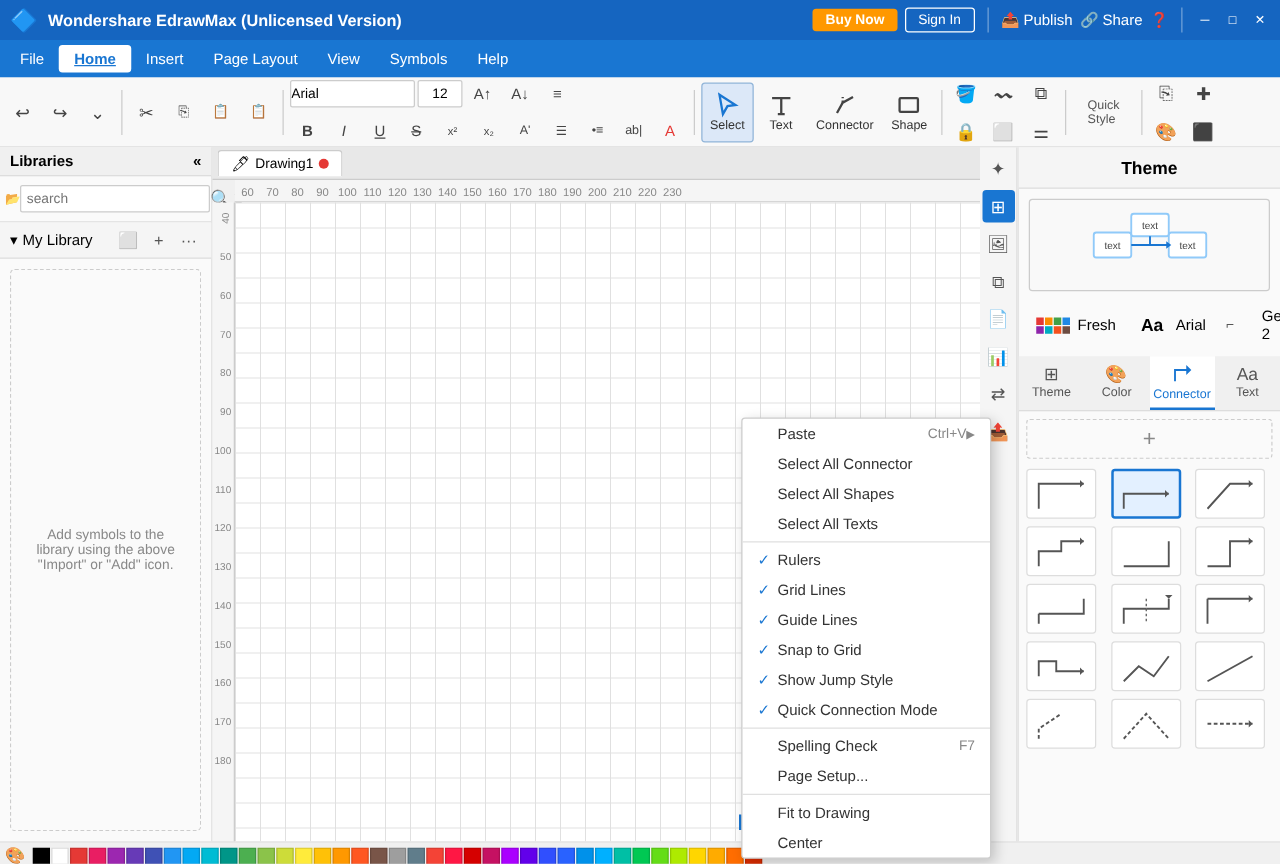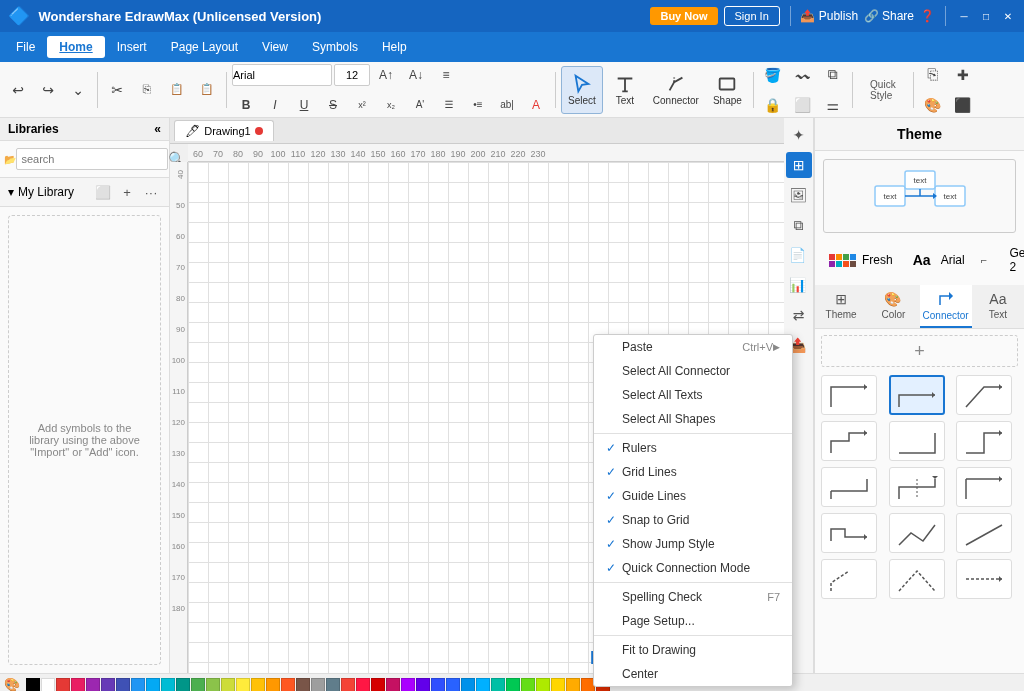--- a/index.html
+++ b/index.html
@@ -610,25 +610,25 @@
           <span class="ctx-check"></span>
           <span style="flex:1">Paste</span>
           <span class="ctx-shortcut">Ctrl+V</span>
         </div>
         <div class="ctx-item">
           <span class="ctx-check"></span>
           <span style="flex:1">Select All Connector</span>
         </div>
         <div class="ctx-item">
           <span class="ctx-check"></span>
+          <span style="flex:1">Select All Shapes</span>
+        </div>
+        <div class="ctx-item">
+          <span class="ctx-check"></span>
           <span style="flex:1">Select All Texts</span>
-        </div>
-        <div class="ctx-item">
-          <span class="ctx-check"></span>
-          <span style="flex:1">Select All Shapes</span>
         </div>
         <div class="ctx-divider"></div>
         <div class="ctx-item">
           <span class="ctx-check">✓</span>
           <span style="flex:1">Rulers</span>
         </div>
         <div class="ctx-item">
           <span class="ctx-check">✓</span>
           <span style="flex:1">Grid Lines</span>
         </div>

